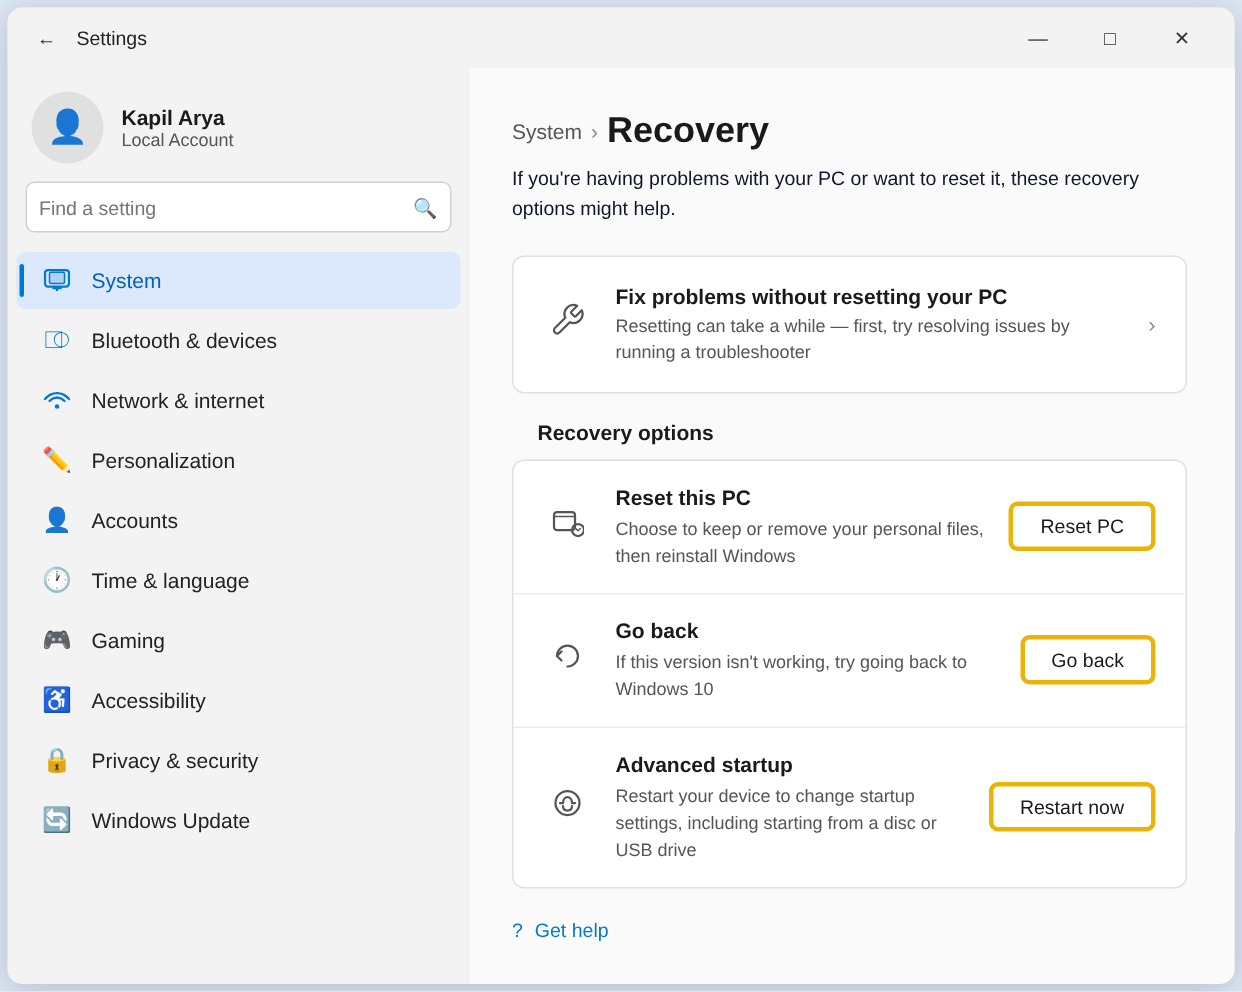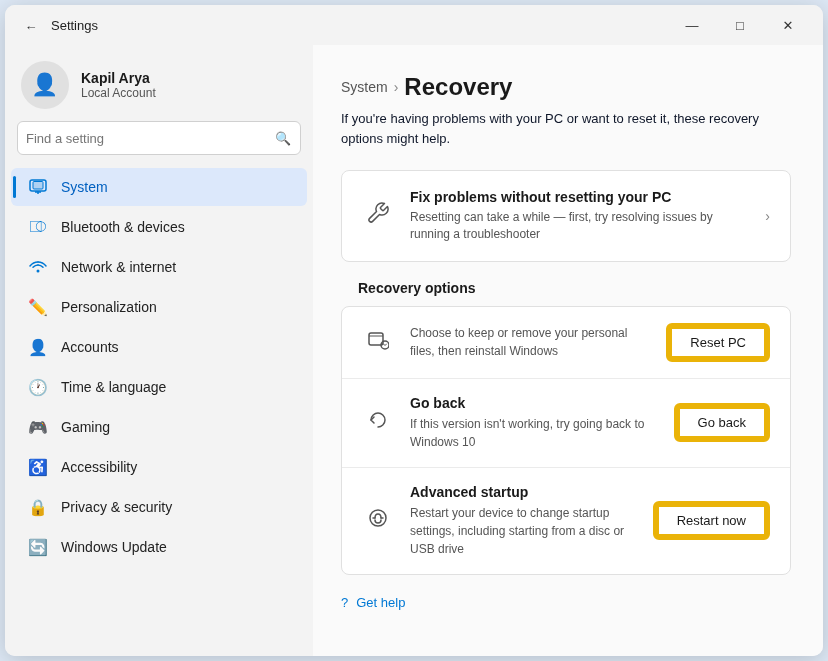--- a/index.html
+++ b/index.html
@@ -187,21 +187,21 @@
     }
     .recovery-card-inner + .recovery-card-inner {
       border-top: 1px solid #ebebeb;
     }
     .rc-icon { font-size: 20px; color: #555; flex-shrink: 0; width: 32px; text-align: center; }
     .rc-text { flex: 1; }
     .rc-title { font-size: 14px; font-weight: 600; color: #1a1a1a; margin-bottom: 4px; }
     .rc-desc { font-size: 12px; color: #555; line-height: 1.5; }
     .action-btn {
       padding: 6px 18px;
-      border: 6px solid #eab308;
+      border: 3px solid #eab308;
       border-radius: 6px;
       background: white;
       font-size: 13px; color: #1a1a1a;
       cursor: pointer;
       white-space: nowrap;
       flex-shrink: 0;
     }
     .get-help {
       display: flex; align-items: center; gap: 8px;
       color: #0078d4; font-size: 13px; cursor: pointer;
@@ -339,20 +339,21 @@
         <div class="recovery-card-inner">
           <div class="rc-icon">
             <svg width="22" height="22" viewBox="0 0 22 22" fill="none">
               <rect x="2" y="4" width="14" height="12" rx="2" stroke="#555" stroke-width="1.5" fill="none"></rect>
               <line x1="2" y1="7" x2="16" y2="7" stroke="#555" stroke-width="1"></line>
               <circle cx="18" cy="16" r="4" stroke="#555" stroke-width="1.5" fill="none"></circle>
               <path d="M16.5 15l1.5 1.5 1.5-1.5" stroke="#555" stroke-width="1" stroke-linecap="round" fill="none"></path>
             </svg>
           </div>
           <div class="rc-text">
+            <div class="rc-title">Reset this PC</div>
             <div class="rc-desc">Choose to keep or remove your personal files, then reinstall Windows</div>
           </div>
           <button class="action-btn">Reset PC</button>
         </div>
 
         <div class="recovery-card-inner">
           <div class="rc-icon">
             <svg width="22" height="22" viewBox="0 0 22 22" fill="none">
               <path d="M4 11 C4 7 7.5 4 11 4 C14.5 4 18 7 18 11 C18 15 14.5 18 11 18" stroke="#555" stroke-width="1.5" fill="none" stroke-linecap="round"></path>
               <path d="M4 11 L7 8M4 11 L7 14" stroke="#555" stroke-width="1.5" stroke-linecap="round" fill="none"></path>

